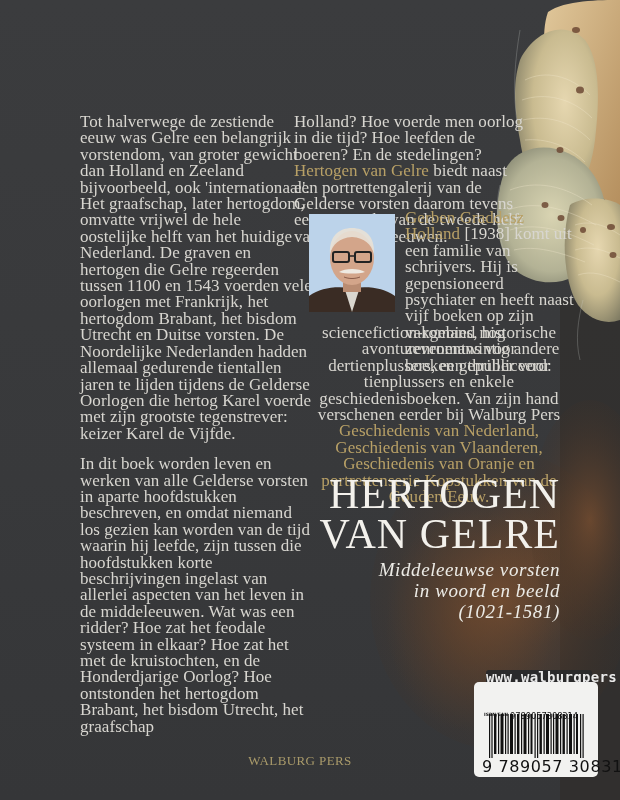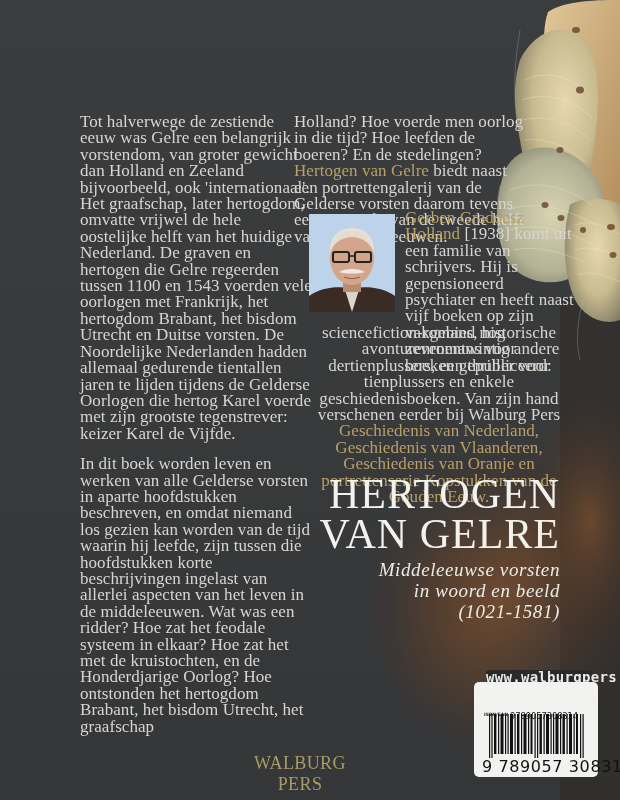--- a/index.html
+++ b/index.html
@@ -36,21 +36,21 @@
     color:#f3f1ec; font-family:"Liberation Serif", "DejaVu Serif", serif;
     font-size:42px; line-height:40px; letter-spacing:1px; margin:0;
   }
   .subtitle {
     margin-top:5px; color:#ecebe6; font-family:"Liberation Serif","DejaVu Serif",serif;
     font-style:italic; font-size:19px; line-height:21px; letter-spacing:0.6px;
   }
   .publisher {
     position:absolute; left:230px; top:753px; width:140px; text-align:center;
     color:#a99a6a; font-family:"Liberation Serif","DejaVu Serif",serif;
-    font-size:18px; letter-spacing:0.4px;
+    font-size:13px; letter-spacing:0.4px;
   }
   .url-tab {
     position:absolute; left:486px; top:670px; width:106px; height:14px;
     background:#2a2a2b; border-radius:3px 3px 0 0;
     color:#e9e9e9; font-family:"DejaVu Sans Mono","Liberation Mono",monospace;
     font-size:14px; font-weight:bold; line-height:14px; text-align:center; letter-spacing:0.3px;
   }
   .barcode-sticker {
     position:absolute; left:474px; top:682px; width:124px; height:95px;
     background:#f2f2f0; border-radius:5px;

